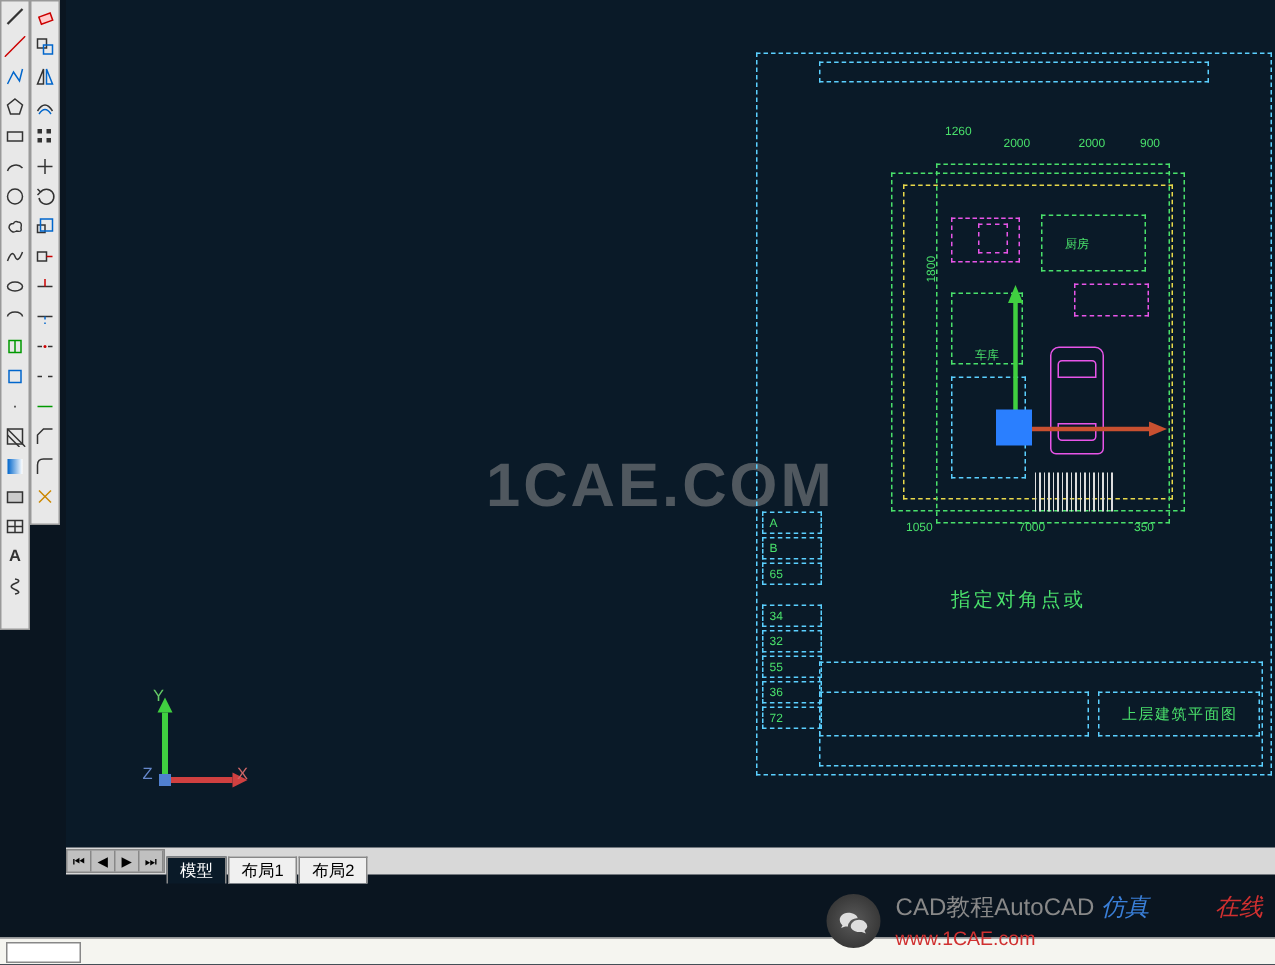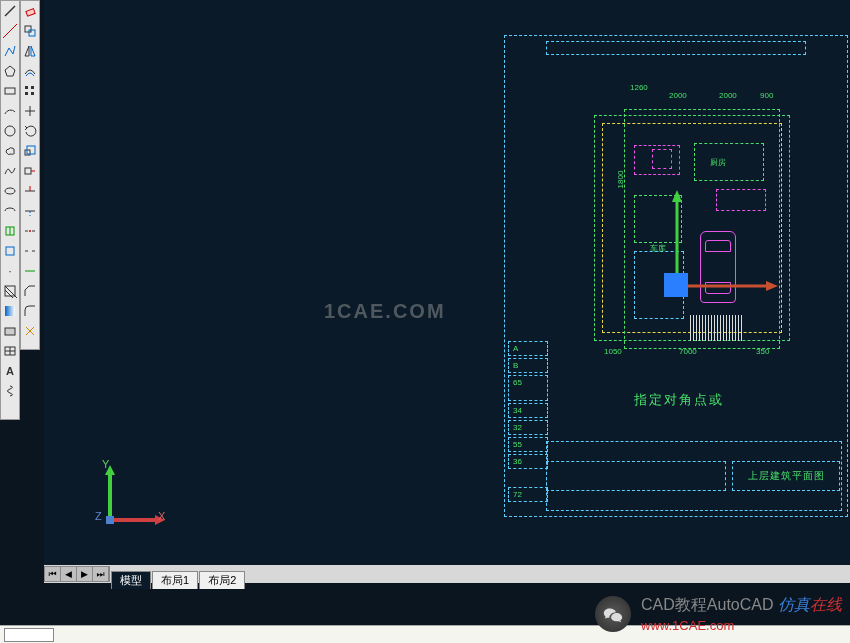--- a/index.html
+++ b/index.html
@@ -85,21 +85,21 @@
   width: 10px; height: 90px;
 }
 .ucs {
   position: absolute;
   left: 46px; top: 440px;
   width: 100px; height: 100px;
 }
 .watermark {
   position: absolute;
   left: 280px; top: 300px;
-  font-size: 20px;
+  font-size: 41px;
   font-weight: bold;
   color: rgba(150,150,150,0.5);
   letter-spacing: 2px;
 }
 .car {
   position: absolute;
   left: 196px; top: 196px;
   width: 36px; height: 72px;
   border: 1px solid #e855e8;
   border-radius: 6px 6px 4px 4px;
@@ -194,21 +194,21 @@
   background: radial-gradient(circle, #5a5a5a 0%, #2a2a2a 100%);
   display: flex;
   align-items: center;
   justify-content: center;
 }
 .footer-text {
   color: #888; font-size: 16px;
 }
 .footer-text .zh { font-style: italic; }
 .footer-text .blue { color: #3a7fd8; }
-.footer-text .red { color: #d03030; font-style: italic; }
+.footer-text .red { color: #d03030; font-style: italic; margin-left: 44px; }
 .footer-url { color: #d03030; font-size: 13px; margin-top: 2px; }
 </style>
 </head>
 <body>
 
 <div class="workspace">
 
   <div class="toolbar-col tb1">
     <div class="tool-btn">
         <svg viewBox="0 0 14 14">
@@ -473,44 +473,44 @@
       <div class="dim-text" style="left:126px;top:48px">1260</div>
       <div class="dim-text" style="left:165px;top:56px">2000</div>
       <div class="dim-text" style="left:215px;top:56px">2000</div>
       <div class="dim-text" style="left:256px;top:56px">900</div>
       <div class="dim-text" style="left:108px;top:140px;transform:rotate(-90deg)">1800</div>
       <div class="dim-text" style="left:100px;top:312px">1050</div>
       <div class="dim-text" style="left:175px;top:312px">7000</div>
       <div class="dim-text" style="left:252px;top:312px">350</div>
 
       <div class="dim-text" style="left:206px;top:122px;color:#49e06b">厨房</div>
-      <div class="dim-text" style="left:146px;top:208px;color:#49e06b">车库</div>
+      <div class="dim-text" style="left:146px;top:196px;color:#49e06b">车库</div>
 
       <div class="title-text" style="left:130px;top:356px">指定对角点或</div>
 
       <div style="position:absolute;left:4px;top:306px">
         <div class="dash-rect" style="position:relative;width:40px;height:15px;margin-bottom:2px">
             <span class="dim-text" style="left:4px;top:2px">A</span>
           </div>
         <div class="dash-rect" style="position:relative;width:40px;height:15px;margin-bottom:2px">
             <span class="dim-text" style="left:4px;top:2px">B</span>
           </div>
-        <div class="dash-rect" style="position:relative;width:40px;height:26px;margin-bottom:2px">
+        <div class="dash-rect" style="position:relative;width:40px;height:15px;margin-bottom:13px">
             <span class="dim-text" style="left:4px;top:2px">65</span>
           </div>
         <div class="dash-rect" style="position:relative;width:40px;height:15px;margin-bottom:2px">
             <span class="dim-text" style="left:4px;top:2px">34</span>
           </div>
         <div class="dash-rect" style="position:relative;width:40px;height:15px;margin-bottom:2px">
             <span class="dim-text" style="left:4px;top:2px">32</span>
           </div>
         <div class="dash-rect" style="position:relative;width:40px;height:15px;margin-bottom:2px">
             <span class="dim-text" style="left:4px;top:2px">55</span>
           </div>
-        <div class="dash-rect" style="position:relative;width:40px;height:15px;margin-bottom:18px">
+        <div class="dash-rect" style="position:relative;width:40px;height:15px;margin-bottom:2px">
             <span class="dim-text" style="left:4px;top:2px">36</span>
           </div>
         <div class="dash-rect" style="position:relative;width:40px;height:15px">
             <span class="dim-text" style="left:4px;top:2px">72</span>
           </div>
       </div>
 
       <div class="dash-rect" style="left:42px;top:406px;width:296px;height:70px"></div>
       <div class="dash-rect" style="left:42px;top:426px;width:180px;height:30px"></div>
       <div class="dash-rect" style="left:228px;top:426px;width:108px;height:30px"></div>

